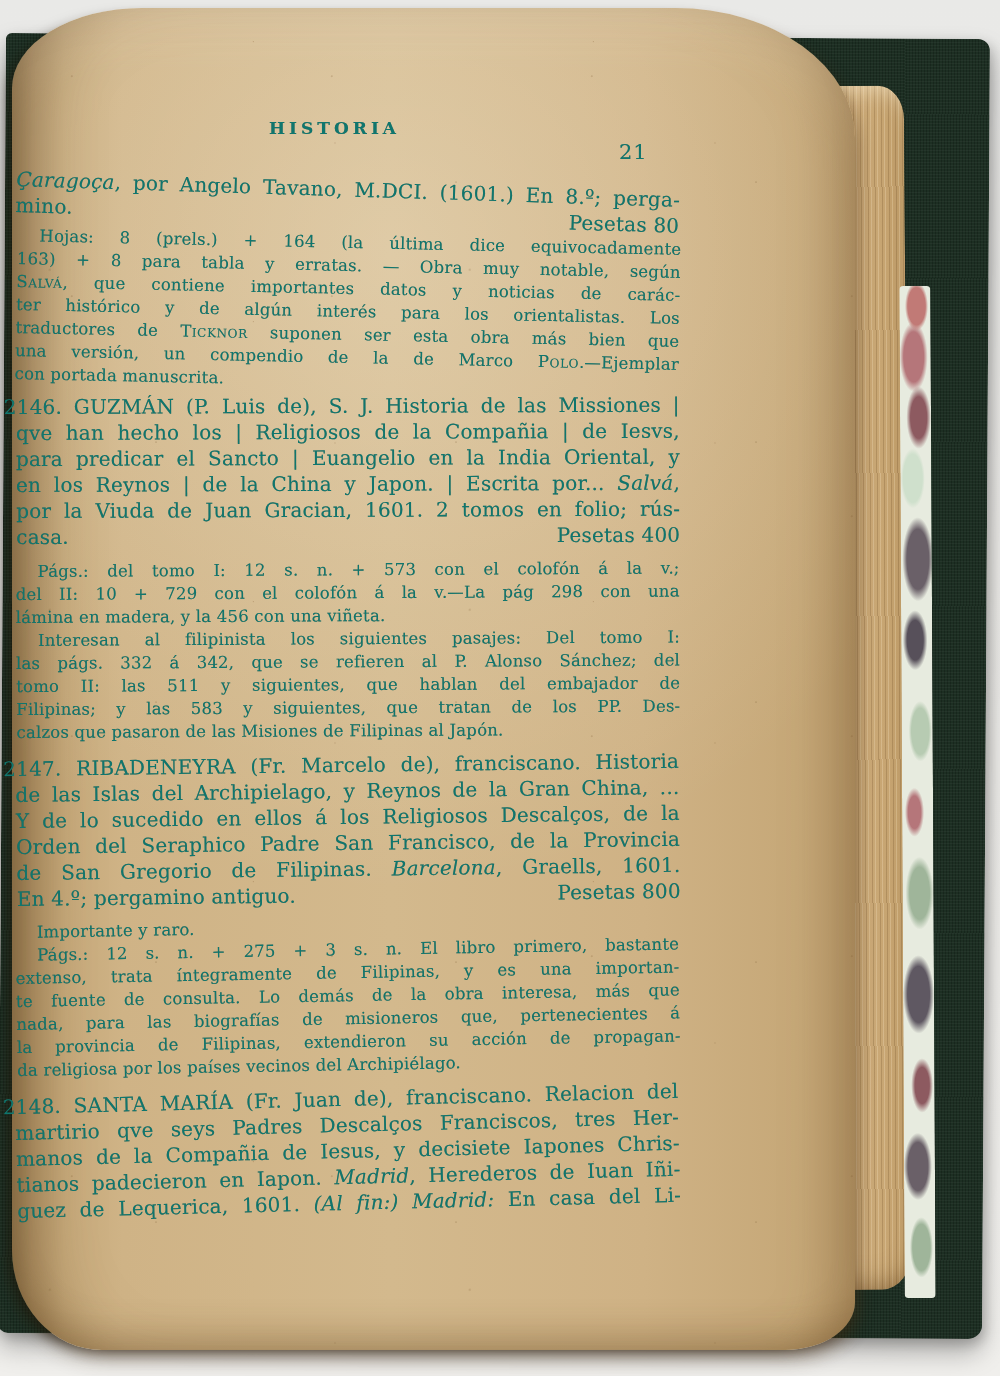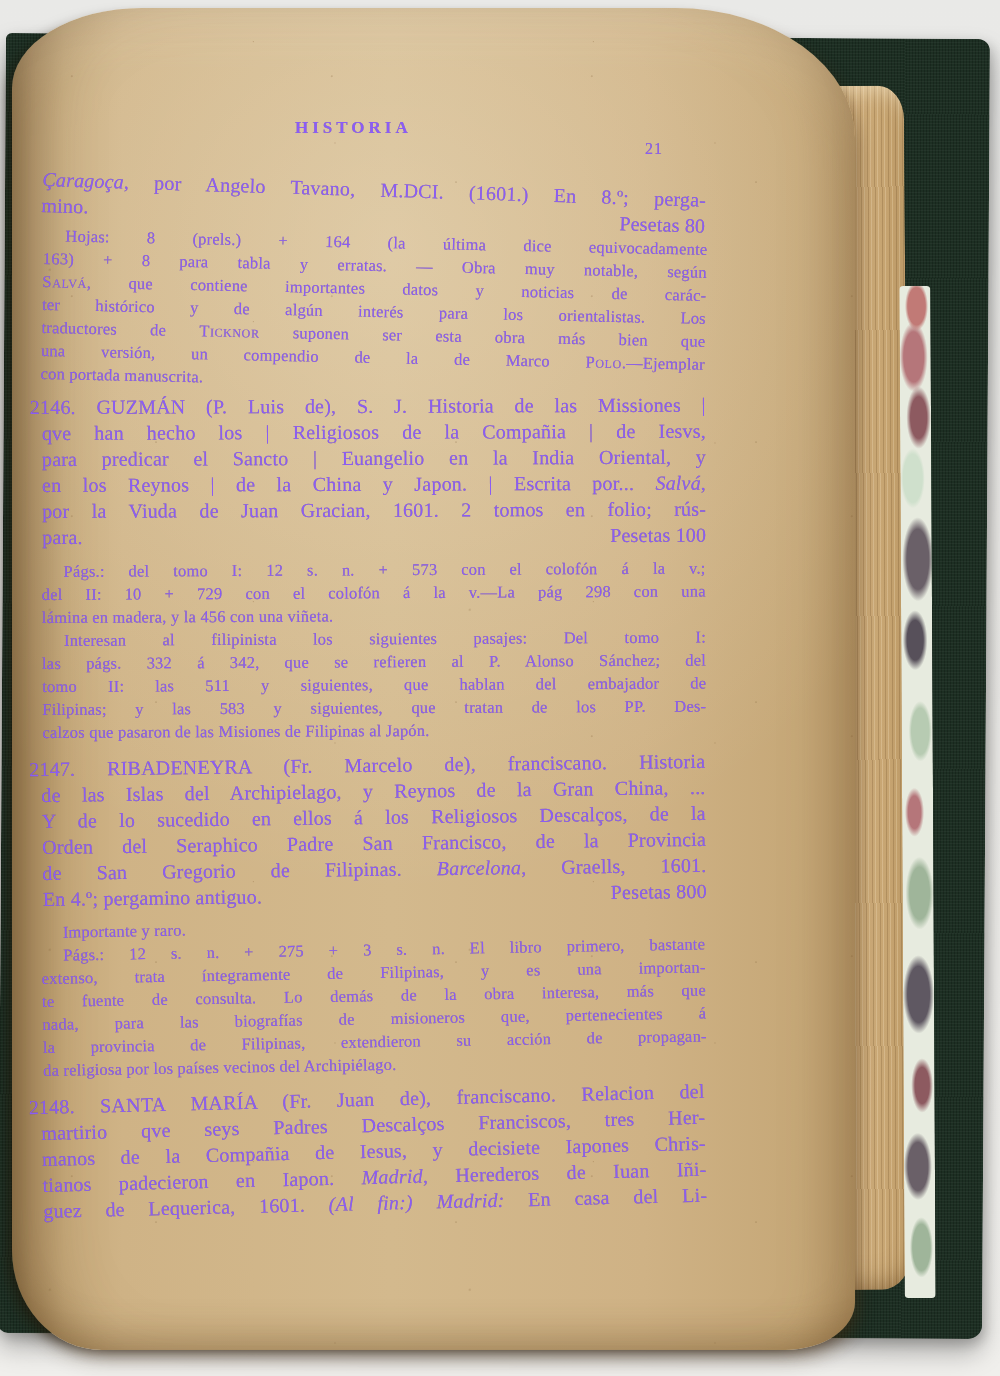--- a/index.html
+++ b/index.html
@@ -78,30 +78,29 @@
       radial-gradient(2px 2px at 23% 31%, rgba(120,84,44,.30), transparent 70%),
       radial-gradient(1.5px 1.5px at 71% 12%, rgba(120,84,44,.28), transparent 70%),
       radial-gradient(2px 2px at 48% 67%, rgba(100,70,35,.25), transparent 70%),
       radial-gradient(1.5px 1.5px at 85% 45%, rgba(120,84,44,.26), transparent 70%),
       radial-gradient(2.5px 2.5px at 9% 77%, rgba(110,75,40,.22), transparent 70%);
     background-size:260px 220px, 340px 280px, 300px 260px, 380px 300px, 420px 340px;
   }
 
   
   .text-layer{
-    left:42px;top:110px;width:664px;color:#8b5cf6;
+    left:16px;top:110px;width:664px;color:#0f766e;
     text-shadow:0 0 .5px rgba(50,38,22,.35);
-    font-family:Liberation Serif, serif;
   }
   .pg-header{position:relative;height:56px;}
   .running-title{
     position:absolute;left:253px;top:8px;
     font-size:17px;font-weight:bold;letter-spacing:4px;
   }
-  .page-number{position:absolute;left:603px;top:30px;font-size:16px;letter-spacing:1px;}
+  .page-number{position:absolute;left:603px;top:30px;font-size:21px;letter-spacing:1px;}
 
   section{transform-origin:0 50%;}
   .entry{font-size:20px;line-height:26px;letter-spacing:.2px;}
   .note{font-size:16.5px;line-height:23px;letter-spacing:.2px;}
   .line{text-align:justify;text-align-last:justify;}
   .line.short{text-align-last:auto;}
   .line.h{text-indent:-12px;}
   .line.ind{text-indent:22px;}
   .i{font-style:italic;}
   .sc{font-variant:small-caps;letter-spacing:.6px;}
@@ -140,21 +139,21 @@
       <div class="line"><span>traductores de </span><span class="sc">Ticknor</span><span> suponen ser esta obra más bien que</span></div>
       <div class="line"><span>una versión, un compendio de la de Marco </span><span class="sc">Polo</span><span>.—Ejemplar</span></div>
       <div class="line short"><span>con portada manuscrita.</span></div>
     </section>
   <section class="entry s3">
       <div class="line h"><span>2146. GUZMÁN (P. Luis de), S. J. Historia de las Missiones |</span></div>
       <div class="line"><span>qve han hecho los | Religiosos de la Compañia | de Iesvs,</span></div>
       <div class="line"><span>para predicar el Sancto | Euangelio en la India Oriental, y</span></div>
       <div class="line"><span>en los Reynos | de la China y Japon. | Escrita por... </span><span class="i">Salvá</span><span>,</span></div>
       <div class="line"><span>por la Viuda de Juan Gracian, 1601. 2 tomos en folio; rús-</span></div>
-      <div class="line short"><span>para.</span><span class="price">Pesetas 100</span></div>
+      <div class="line short"><span>casa.</span><span class="price">Pesetas 400</span></div>
     </section>
   <section class="note  s4">
       <div class="line ind"><span>Págs.: del tomo I: 12 s. n. + 573 con el colofón á la v.;</span></div>
       <div class="line"><span>del II: 10 + 729 con el colofón á la v.—La pág 298 con una</span></div>
       <div class="line short"><span>lámina en madera, y la 456 con una viñeta.</span></div>
       <div class="line ind"><span>Interesan al filipinista los siguientes pasajes: Del tomo I:</span></div>
       <div class="line"><span>las págs. 332 á 342, que se refieren al P. Alonso Sánchez; del</span></div>
       <div class="line"><span>tomo II: las 511 y siguientes, que hablan del embajador de</span></div>
       <div class="line"><span>Filipinas; y las 583 y siguientes, que tratan de los PP. Des-</span></div>
       <div class="line short"><span>calzos que pasaron de las Misiones de Filipinas al Japón.</span></div>

